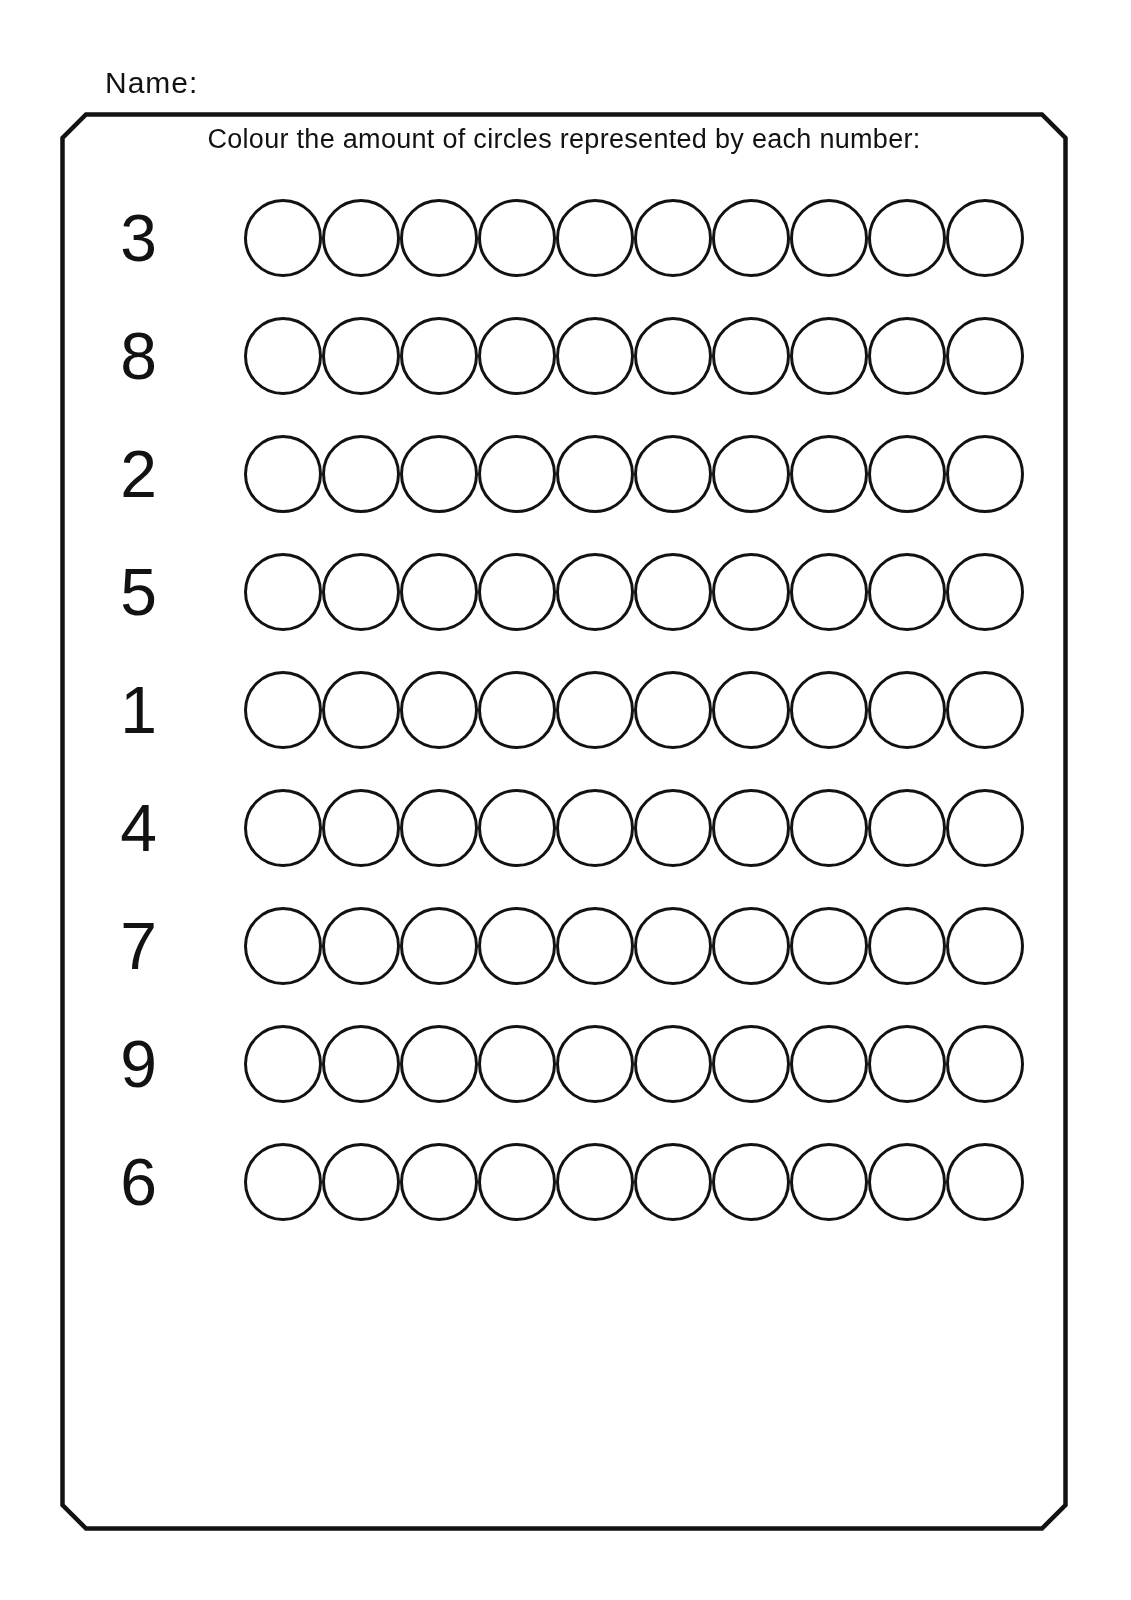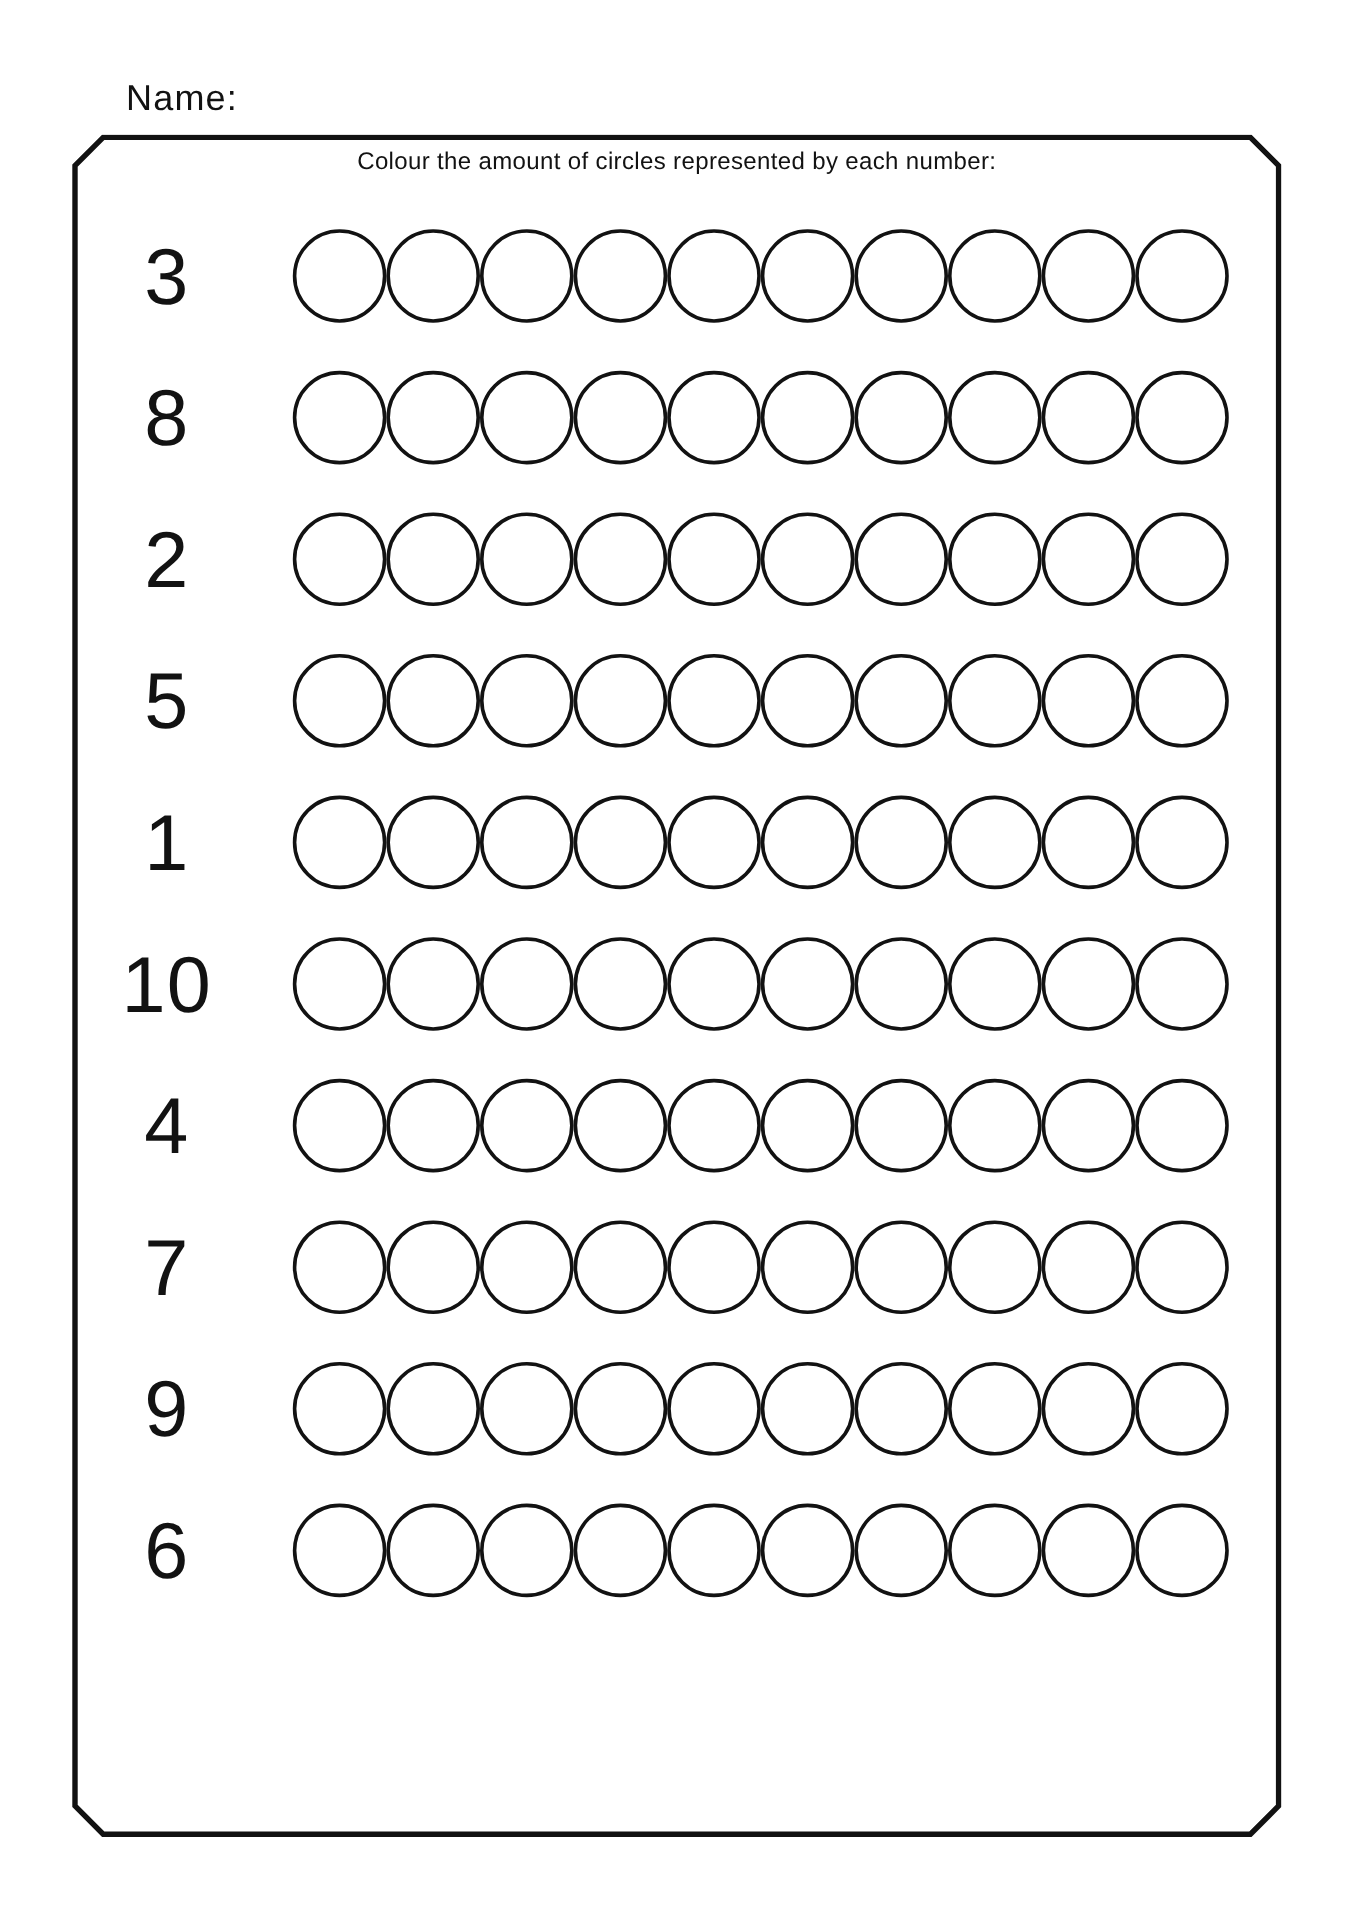--- a/index.html
+++ b/index.html
@@ -31,21 +31,21 @@
   }
   .title {
     margin-top:30px;
     font-family:"DejaVu Sans", sans-serif;
     font-weight:800; font-size:57px; letter-spacing:-2px;
     line-height:1.2; color:var(--ink);
     text-align:center;
   }
   .instruction {
     margin-top:12px;
-    font-size:20px; font-weight:400; letter-spacing:0.3px;
+    font-size:27px; font-weight:400; letter-spacing:0.3px;
     color:var(--ink); text-align:center;
   }
   .rows {
     margin-top:24px;
     width:100%;
     display:flex; flex-direction:column;
   }
   .row {
     display:flex; align-items:center;
     height:118px; width:100%;
@@ -151,35 +151,20 @@
             <div class="circle"></div>
             <div class="circle"></div>
             <div class="circle"></div>
             <div class="circle"></div>
             <div class="circle"></div>
             <div class="circle"></div>
             <div class="circle"></div>
           </div>
         </div>
         <div class="row">
-          <div class="row-number">10</div>
-          <div class="circles">
-            <div class="circle"></div>
-            <div class="circle"></div>
-            <div class="circle"></div>
-            <div class="circle"></div>
-            <div class="circle"></div>
-            <div class="circle"></div>
-            <div class="circle"></div>
-            <div class="circle"></div>
-            <div class="circle"></div>
-            <div class="circle"></div>
-          </div>
-        </div>
-        <div class="row">
           <div class="row-number">4</div>
           <div class="circles">
             <div class="circle"></div>
             <div class="circle"></div>
             <div class="circle"></div>
             <div class="circle"></div>
             <div class="circle"></div>
             <div class="circle"></div>
             <div class="circle"></div>
             <div class="circle"></div>

